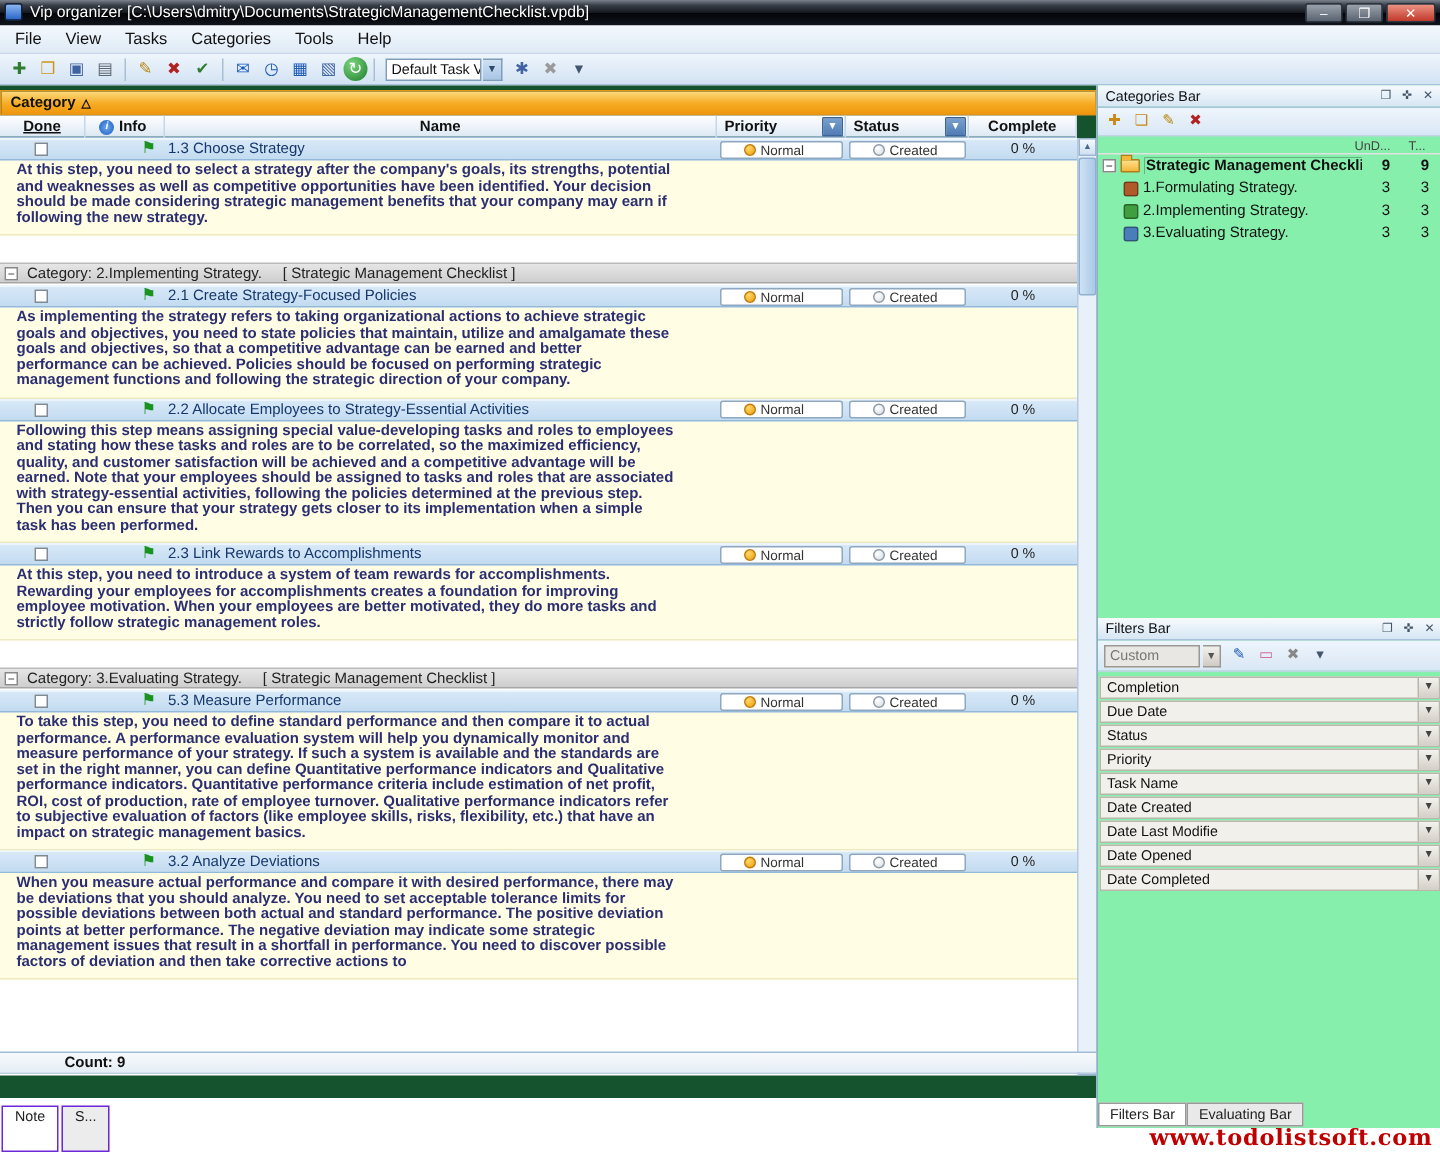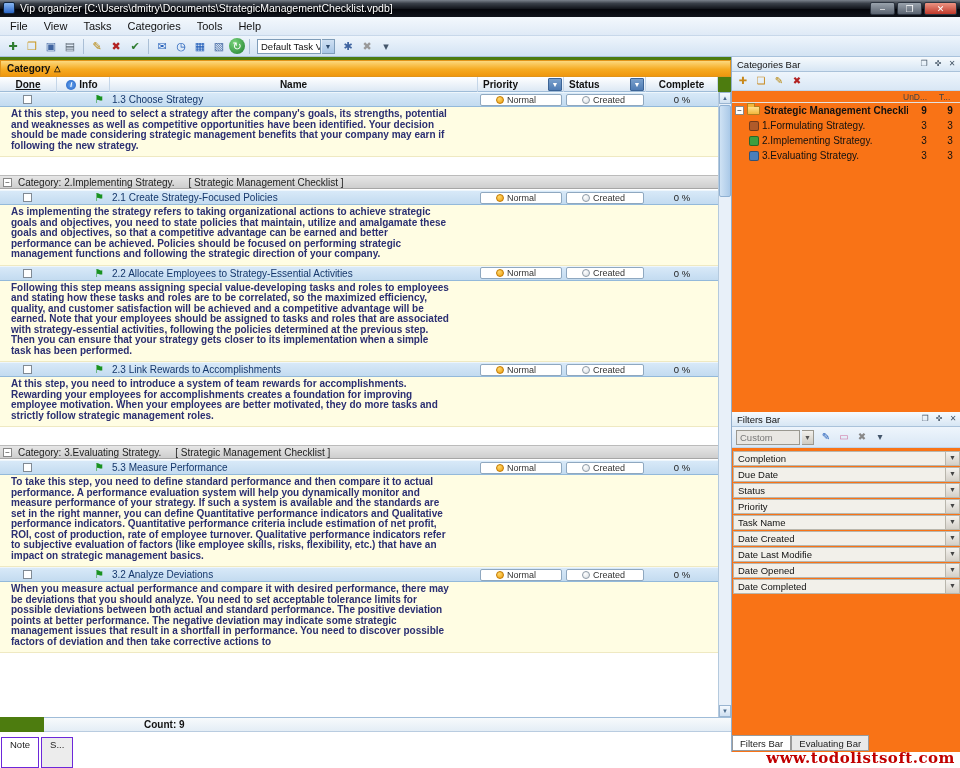--- a/index.html
+++ b/index.html
@@ -27,21 +27,21 @@
   .tglyph{line-height:1;}
   .tsep{width:1px;height:15px;background:#aabfd6;margin:0 3px;}
   [data-name="sync-icon"]{background:radial-gradient(circle at 35% 30%,#79d47b,#1e7e2e);border-radius:50%;width:16px;height:16px;}
   [data-name="sync-icon"] .tglyph{color:#fff !important;font-size:11px;}
   .tcombo{width:64px;height:15px;background:#fff;border:1px solid #7f9db9;font-size:9.5px;line-height:13px;
     padding:0 3px;margin-left:3px;white-space:nowrap;overflow:hidden;}
   .tcombo-btn{width:13px;height:15px;background:linear-gradient(#cfe0f2,#a8c6e6);border:1px solid #7f9db9;border-left:none;
     font-size:7px;text-align:center;line-height:14px;color:#2c4a6e;}
 
   
-  .left-pane{position:absolute;left:0;top:57px;width:731px;height:675px;background:#4d7c0f;}
+  .left-pane{position:absolute;left:0;top:57px;width:731px;height:675px;background:#14532d;}
   .group-band{position:absolute;left:0;top:3px;width:731px;height:17px;display:flex;align-items:center;gap:4px;
     background:linear-gradient(180deg,#fcd97e,#f6ab22 55%,#ef970e);border:1px solid #e1941a;
     font-size:10px;font-weight:bold;padding-left:6px;}
   .sort-tri{font-size:8px;}
   .grid-head{position:absolute;left:0;top:20px;width:718px;height:15px;
     background:linear-gradient(#ffffff,#dce8f4);border-bottom:1px solid #9fbcd8;font-size:10px;font-weight:bold;}
   .hc{position:absolute;top:0;height:15px;border-right:1px solid #c5d6e8;display:flex;align-items:center;justify-content:center;}
   #hc-done{left:0;width:57px;text-decoration:underline;}
   #hc-info{left:55px;width:55px;gap:3px;}
   #hc-name{left:110px;width:368px;}
@@ -79,30 +79,30 @@
   .colbox{width:9px;height:9px;background:#fff;border:1px solid #888;font-size:8px;line-height:7px;text-align:center;color:#333;flex:0 0 auto;}
   .cat-suffix{margin-left:8px;}
 
   .scrollbar{position:absolute;right:0;top:35px;width:13px;height:625px;background:#e8f0f9;border-left:1px solid #b5cade;}
   .sb-btn{position:absolute;left:0;width:12px;height:12px;background:linear-gradient(#f4f9fe,#cfe0f1);
     border:1px solid #9ab5d1;color:#4a6a8c;font-size:6px;text-align:center;line-height:11px;}
   .sb-up{top:0;}
   .sb-down{bottom:0;}
   .sb-thumb{position:absolute;left:0;top:13px;width:12px;height:92px;border:1px solid #8fb0d2;border-radius:2px;
     background:linear-gradient(90deg,#cfe2f4,#aac9e8);}
-  .count-bar{position:absolute;left:0;top:660px;width:731px;height:15px;display:flex;align-items:center;
+  .count-bar{position:absolute;left:0;top:644px;width:731px;height:15px;display:flex;align-items:center;
     background:linear-gradient(#f7fafc,#e4edf5);border-top:1px solid #9fbcd8;border-bottom:1px solid #b9cce0;
-    font-weight:bold;padding-left:100px;margin-left:44px;}
+    font-weight:bold;padding-left:43px;}
 
   .note-tabs{position:absolute;left:1px;top:737px;display:flex;gap:2px;}
   .ntab{height:31px;font-size:9.5px;padding:1px 8px;border:1px solid #6d28d9;background:#ececec;color:#222;}
   .ntab.active{background:#fff;}
 
   
-  .right-pane{position:absolute;left:731px;top:57px;width:229px;height:695px;background:#f97316;border-left:1px solid #93aecb;}
+  .right-pane{position:absolute;left:731px;top:57px;width:229px;height:695px;background:#86efac;border-left:1px solid #93aecb;}
   .panel-head{height:15px;position:relative;display:flex;align-items:center;font-size:9.5px;padding-left:5px;
     background:linear-gradient(#f6fafd,#d7e6f4);border-bottom:1px solid #aac2da;}
   .ph-btns{position:absolute;right:2px;top:1px;display:flex;gap:2px;}
   .ph-btn{width:12px;height:12px;font-size:8px;line-height:11px;text-align:center;color:#456;}
   .cat-tools{height:19px;display:flex;align-items:center;gap:2px;padding-left:3px;
     background:linear-gradient(#eef5fc,#d9e7f5);border-bottom:1px solid #c0d4e8;}
   .cat-tools .tbtn{width:16px;height:15px;font-size:10px;}
   .tree-colhead{height:12px;display:flex;justify-content:flex-end;align-items:center;gap:6px;
     font-size:8.5px;color:#444;border-bottom:1px solid #e2e2e2;padding-right:3px;}
   .tch1{width:30px;}

